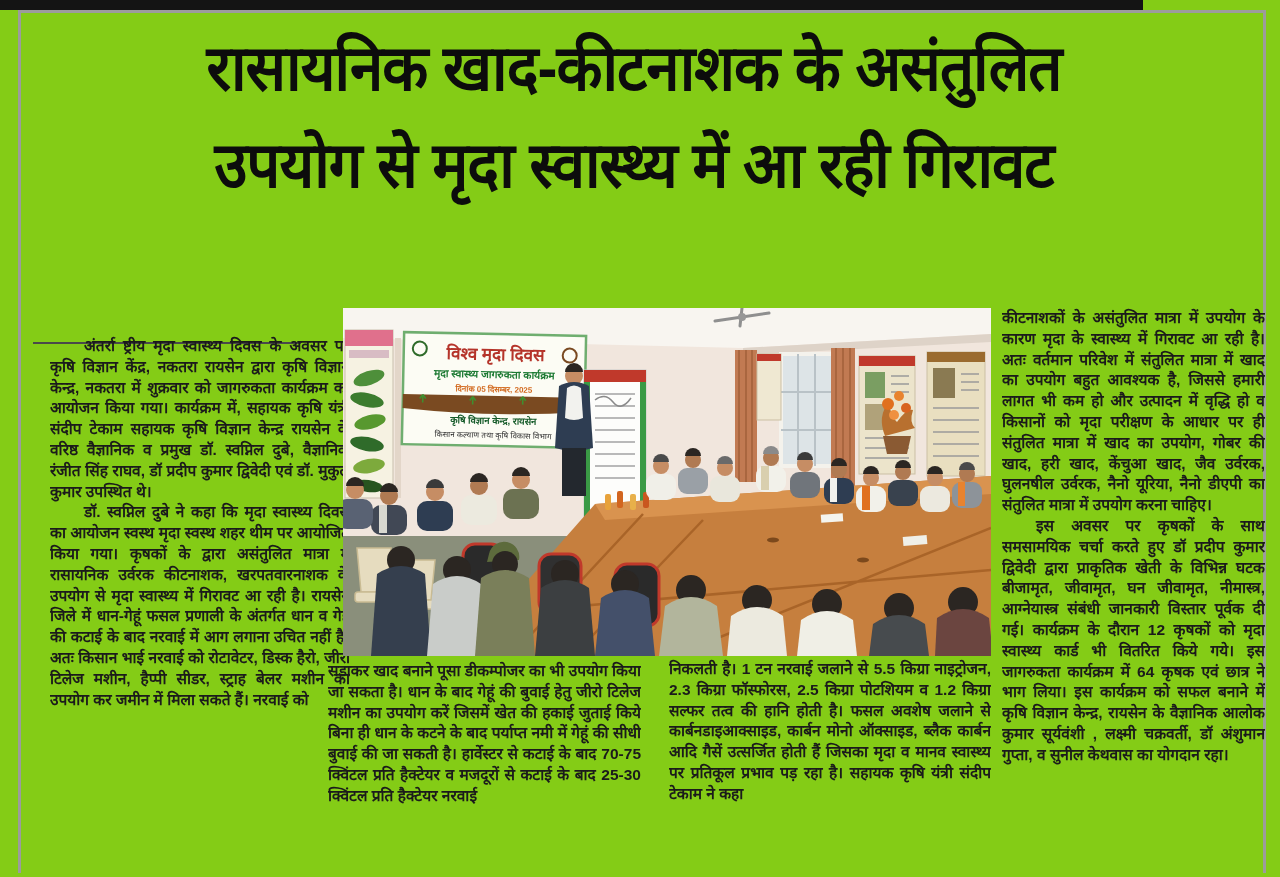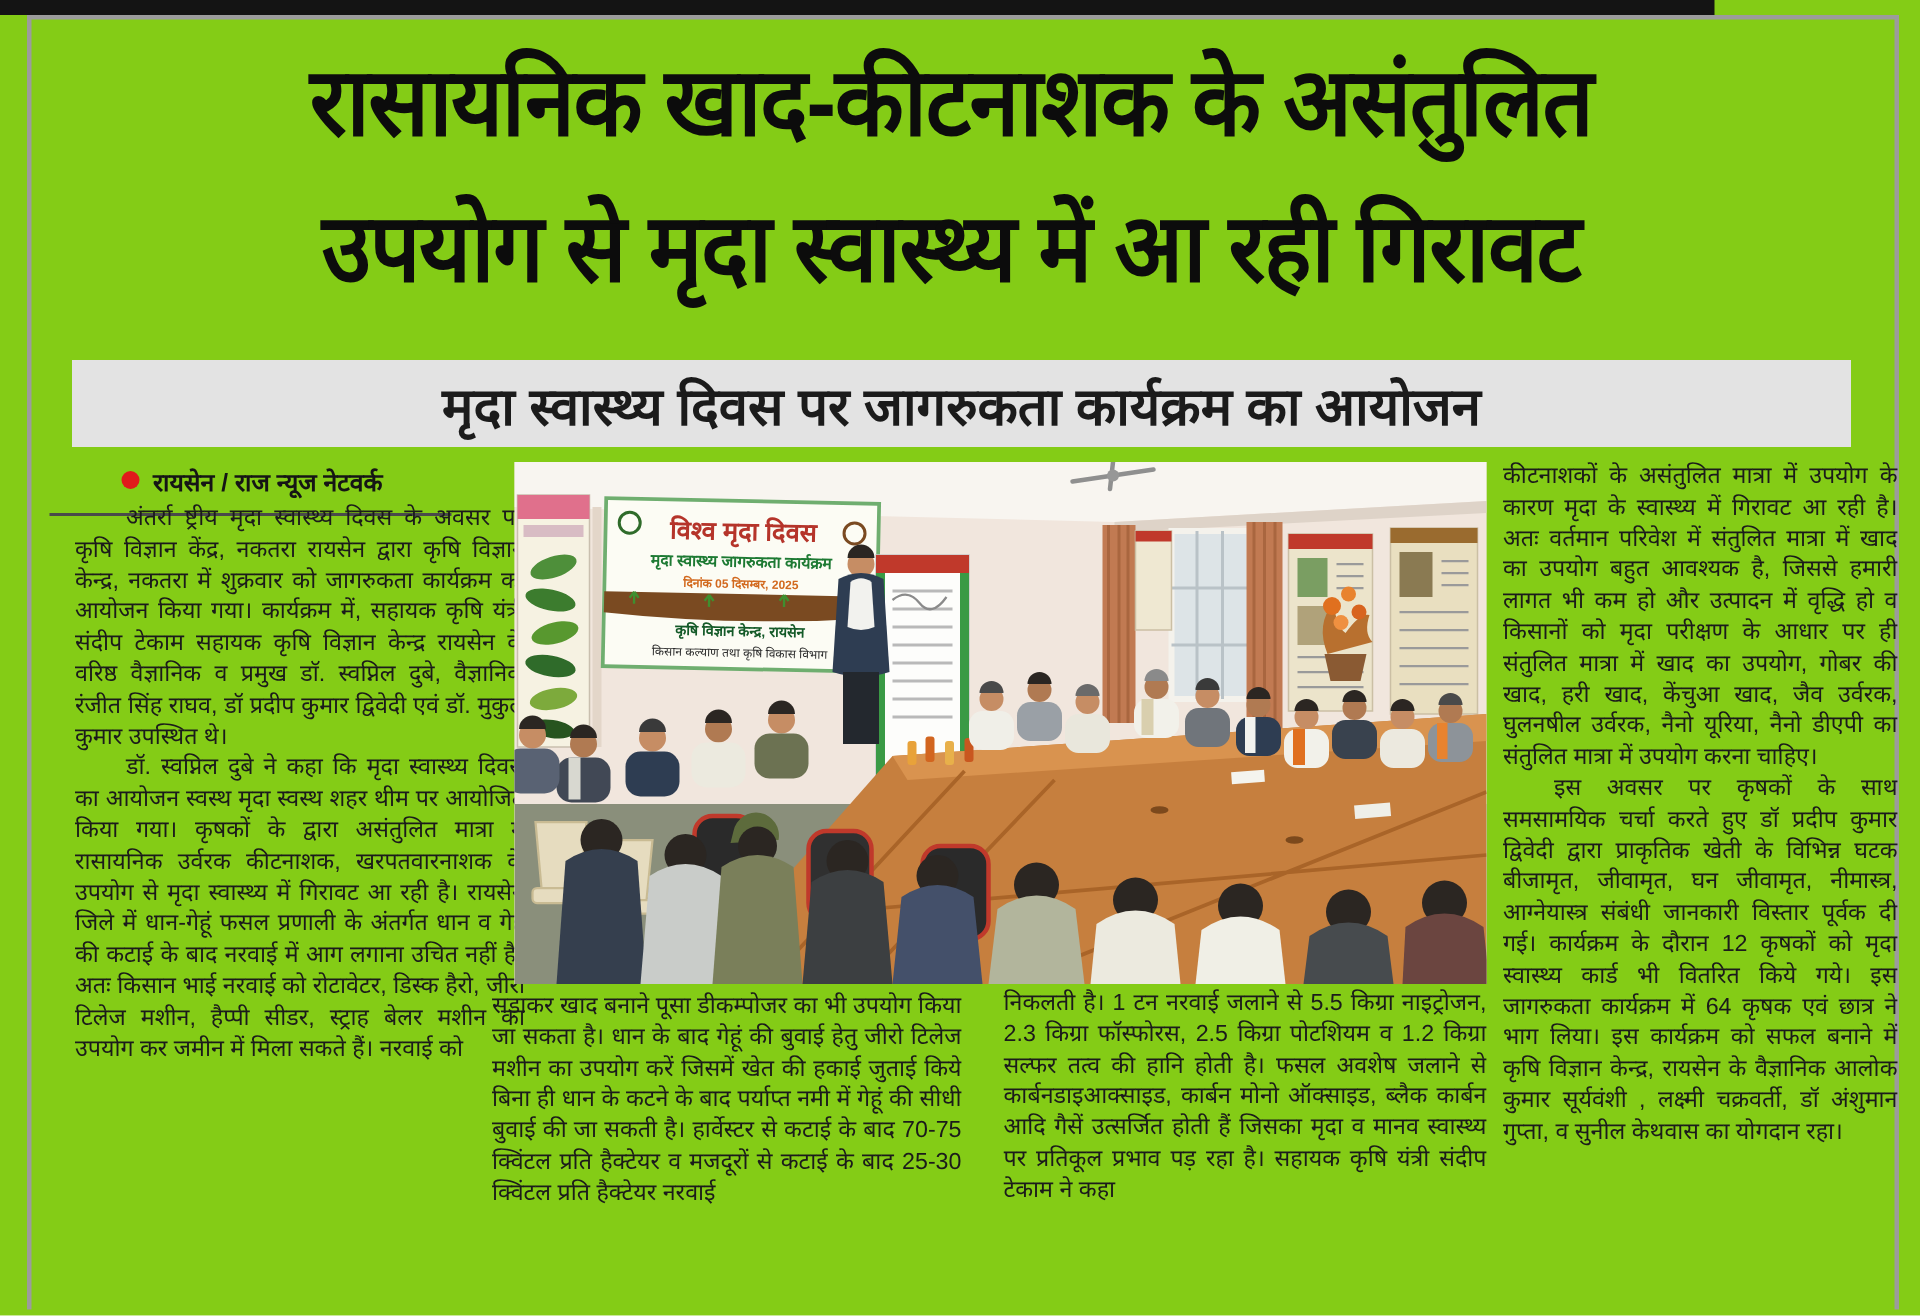--- a/index.html
+++ b/index.html
@@ -20,21 +20,21 @@
     display:flex;align-items:center;justify-content:center;
   }
   .subhead-bar span{font-size:35px;font-weight:700;color:#1b1b1b;white-space:nowrap;}
   .byline{
     position:absolute;left:33px;top:306px;width:270px;height:28px;
     display:flex;align-items:center;justify-content:center;gap:9px;
   }
   .byline .dot{width:12px;height:12px;border-radius:50%;background:#e01b1b;flex:0 0 auto;}
   .byline .txt{font-size:16.5px;font-weight:700;color:#151515;white-space:nowrap;}
   .byline-rule{position:absolute;left:33px;top:342px;width:268px;border-top:2px solid #4a4a4a;}
-  .col{position:absolute;overflow:hidden;font-size:15.5px;line-height:20.8px;font-weight:400;color:#1b1b1b;}
+  .col{position:absolute;overflow:hidden;font-size:15.5px;line-height:20.8px;font-weight:700;color:#1b1b1b;}
   .col p{margin:0;text-align:justify;}
   .col p.indent{text-indent:34px;}
   .col1{left:32px;top:336px;width:300px;height:514px;margin-left:18px;}
   .col2{left:328px;top:661px;width:313px;height:208px;}
   .col3{left:669px;top:659px;width:322px;height:208px;}
   .col4{left:1002px;top:308px;width:263px;height:562px;}
   .photo{position:absolute;left:343px;top:308px;width:648px;height:348px;background:#efe7df;}
   .photo svg{display:block;}
 </style>
 </head>
@@ -43,28 +43,21 @@
 <div class="page">
 
   <div class="top-strip"></div>
   <div class="frame"></div>
 
   <div class="headline">
     <div>रासायनिक खाद-कीटनाशक के असंतुलित</div>
     <div>उपयोग से मृदा स्वास्थ्य में आ रही गिरावट</div>
   </div>
 
-  <div class="subhead-bar">
-    <span>मृदा स्वास्थ्य दिवस पर जागरुकता कार्यक्रम का आयोजन</span>
-  </div>
-
-  <div class="byline">
-    <span class="dot"></span>
-    <span class="txt">रायसेन / राज न्यूज नेटवर्क</span>
-  </div>
+
   <div class="byline-rule"></div>
 
   <div class="col col1">
     <p class="indent">अंतर्रा ष्ट्रीय मृदा स्वास्थ्य दिवस के अवसर पर कृषि विज्ञान केंद्र, नकतरा रायसेन द्वारा कृषि विज्ञान केन्द्र, नकतरा में शुक्रवार को जागरुकता कार्यक्रम का आयोजन किया गया। कार्यक्रम  में, सहायक कृषि यंत्री संदीप टेकाम सहायक कृषि विज्ञान केन्द्र रायसेन के वरिष्ठ वैज्ञानिक व प्रमुख डाॅ. स्वप्निल दुबे, वैज्ञानिक रंजीत सिंह राघव, डॉ प्रदीप कुमार द्विवेदी एवं डॉ. मुकुल कुमार उपस्थित थे।</p>
     <p class="indent">डॉ. स्वप्निल दुबे ने कहा कि मृदा स्वास्थ्य दिवस का आयोजन स्वस्थ मृदा स्वस्थ शहर थीम पर आयोजित किया गया। कृषकों के द्वारा असंतुलित मात्रा में रासायनिक उर्वरक कीटनाशक, खरपतवारनाशक के उपयोग से मृदा स्वास्थ्य में गिरावट आ रही है। रायसेन जिले में धान-गेहूं फसल प्रणाली के अंतर्गत धान व गेहूं की कटाई के बाद नरवाई में आग लगाना उचित नहीं है। अतः किसान भाई नरवाई को रोटावेटर, डिस्क हैरो, जीरो टिलेज मशीन, हैप्पी सीडर, स्ट्राह बेलर मशीन का उपयोग कर जमीन में मिला सकते हैं। नरवाई को</p>
   </div>
 
   <div class="photo">
     <svg viewBox="0 0 648 348" width="648" height="348" xmlns="http://www.w3.org/2000/svg">
 

